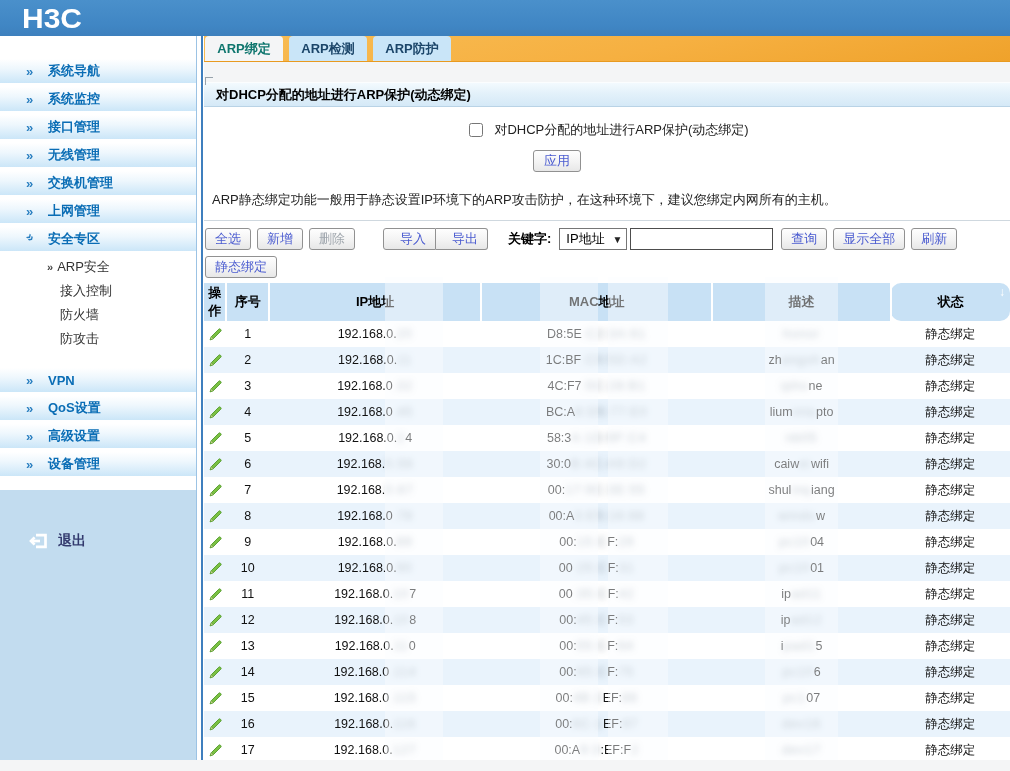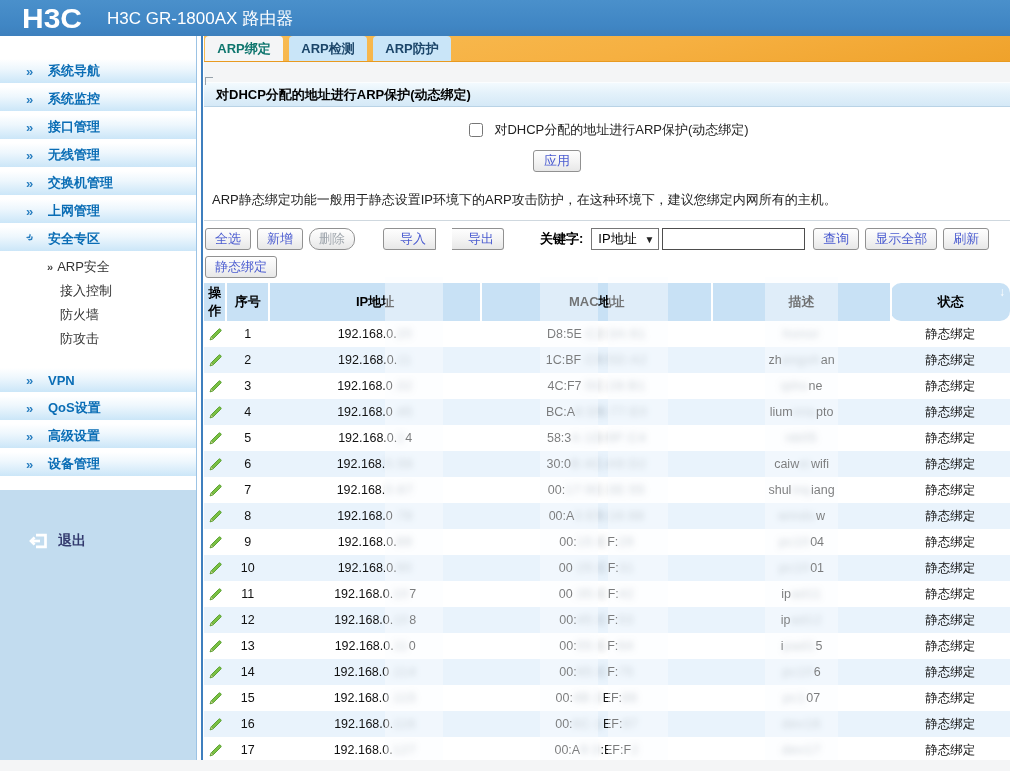--- a/index.html
+++ b/index.html
@@ -48,30 +48,30 @@
   .dhcp-body { padding:13px 0 10px; background:#fff; }
   .chk-row { display:flex; justify-content:center; align-items:center; font-size:13px; color:#222; }
   .chk-row input { width:14px; height:14px; margin-right:11px; cursor:pointer; }
   .chk-row label { cursor:pointer; }
   .apply-row { display:flex; justify-content:center; margin-top:10px; }
   .apply-row .btn { margin-right:100px; min-width:48px;text-align:center; }
 
   .btn { height:22px; padding:0 9px; font-size:13px; color:#4a5bd0; cursor:pointer; font-family:inherit;
     background:linear-gradient(180deg,#fefefe 0%,#f3f3f3 55%,#e7e7e7 100%);
     border:1px solid #919191; border-radius:3px; }
-  .btn.disabled { color:#9fa6ad;border-radius:10px; }
+  .btn.disabled { color:#9fa6ad; }
 
   .desc { padding:9px 8px 11px; font-size:13px; color:#222; border-bottom:1px solid #cfd8df; background:#fff; }
 
   .toolbar { padding:7px 1px 5px; background:#fff; }
   .tb-row { display:flex; align-items:center; margin-bottom:6px; }
   .tb-row:last-child { margin-bottom:0; }
   .tb-row .btn { margin-right:6px; min-width:44px; }
   .grp { display:flex; margin-left:22px; }
-  .grp .btn { margin-right:16px;padding-left:16px; }
+  .grp .btn { margin-right:0;padding-left:16px; }
   .grp .btn:first-child { border-radius:3px 0 0 3px; }
   .grp .btn:last-child { border-radius:0 3px 3px 0; border-left:none; }
   .kw-label { font-size:13px; font-weight:bold; color:#000; margin:0 8px 0 20px; }
   .select { width:68px; height:22px; border:1px solid #767676; background:#fff; display:flex; align-items:center;
     justify-content:space-between; padding:0 4px 0 6px; font-size:13px; cursor:pointer; }
   .sel-arrow { font-size:10px; font-weight:bold; color:#222; }
   .kw-input { width:143px; height:22px; border:1px solid #4d4d4d; margin-left:3px; font-size:13px; padding:0 4px; }
   .search-btn { margin-left:8px; }
 
   
@@ -85,21 +85,20 @@
   .pen { display:inline-flex; vertical-align:middle; cursor:pointer; }
   .blur { filter:blur(3px); color:#8a97a5; opacity:.85; letter-spacing:1px; }
   .sort-arrow { position:absolute; right:5px; top:2px; color:#fff; font-size:12px; font-weight:bold; }
   .smudge { position:absolute; top:-6px; bottom:0; background:rgba(250,252,254,.45); pointer-events:none; }
 </style>
 </head>
 <body>
 
 <div class="header">
   <div class="logo">H3C</div>
-  <div class="app-title">H3C GR-1800AX 路由器</div>
 </div>
 
 <div class="layout">
   <div class="sidebar">
     <div class="nav">
         <div class="nav-item">
           <span class="nav-ico">»</span>
           <span class="nav-label">系统导航</span>
         </div>
         <div class="nav-item">

